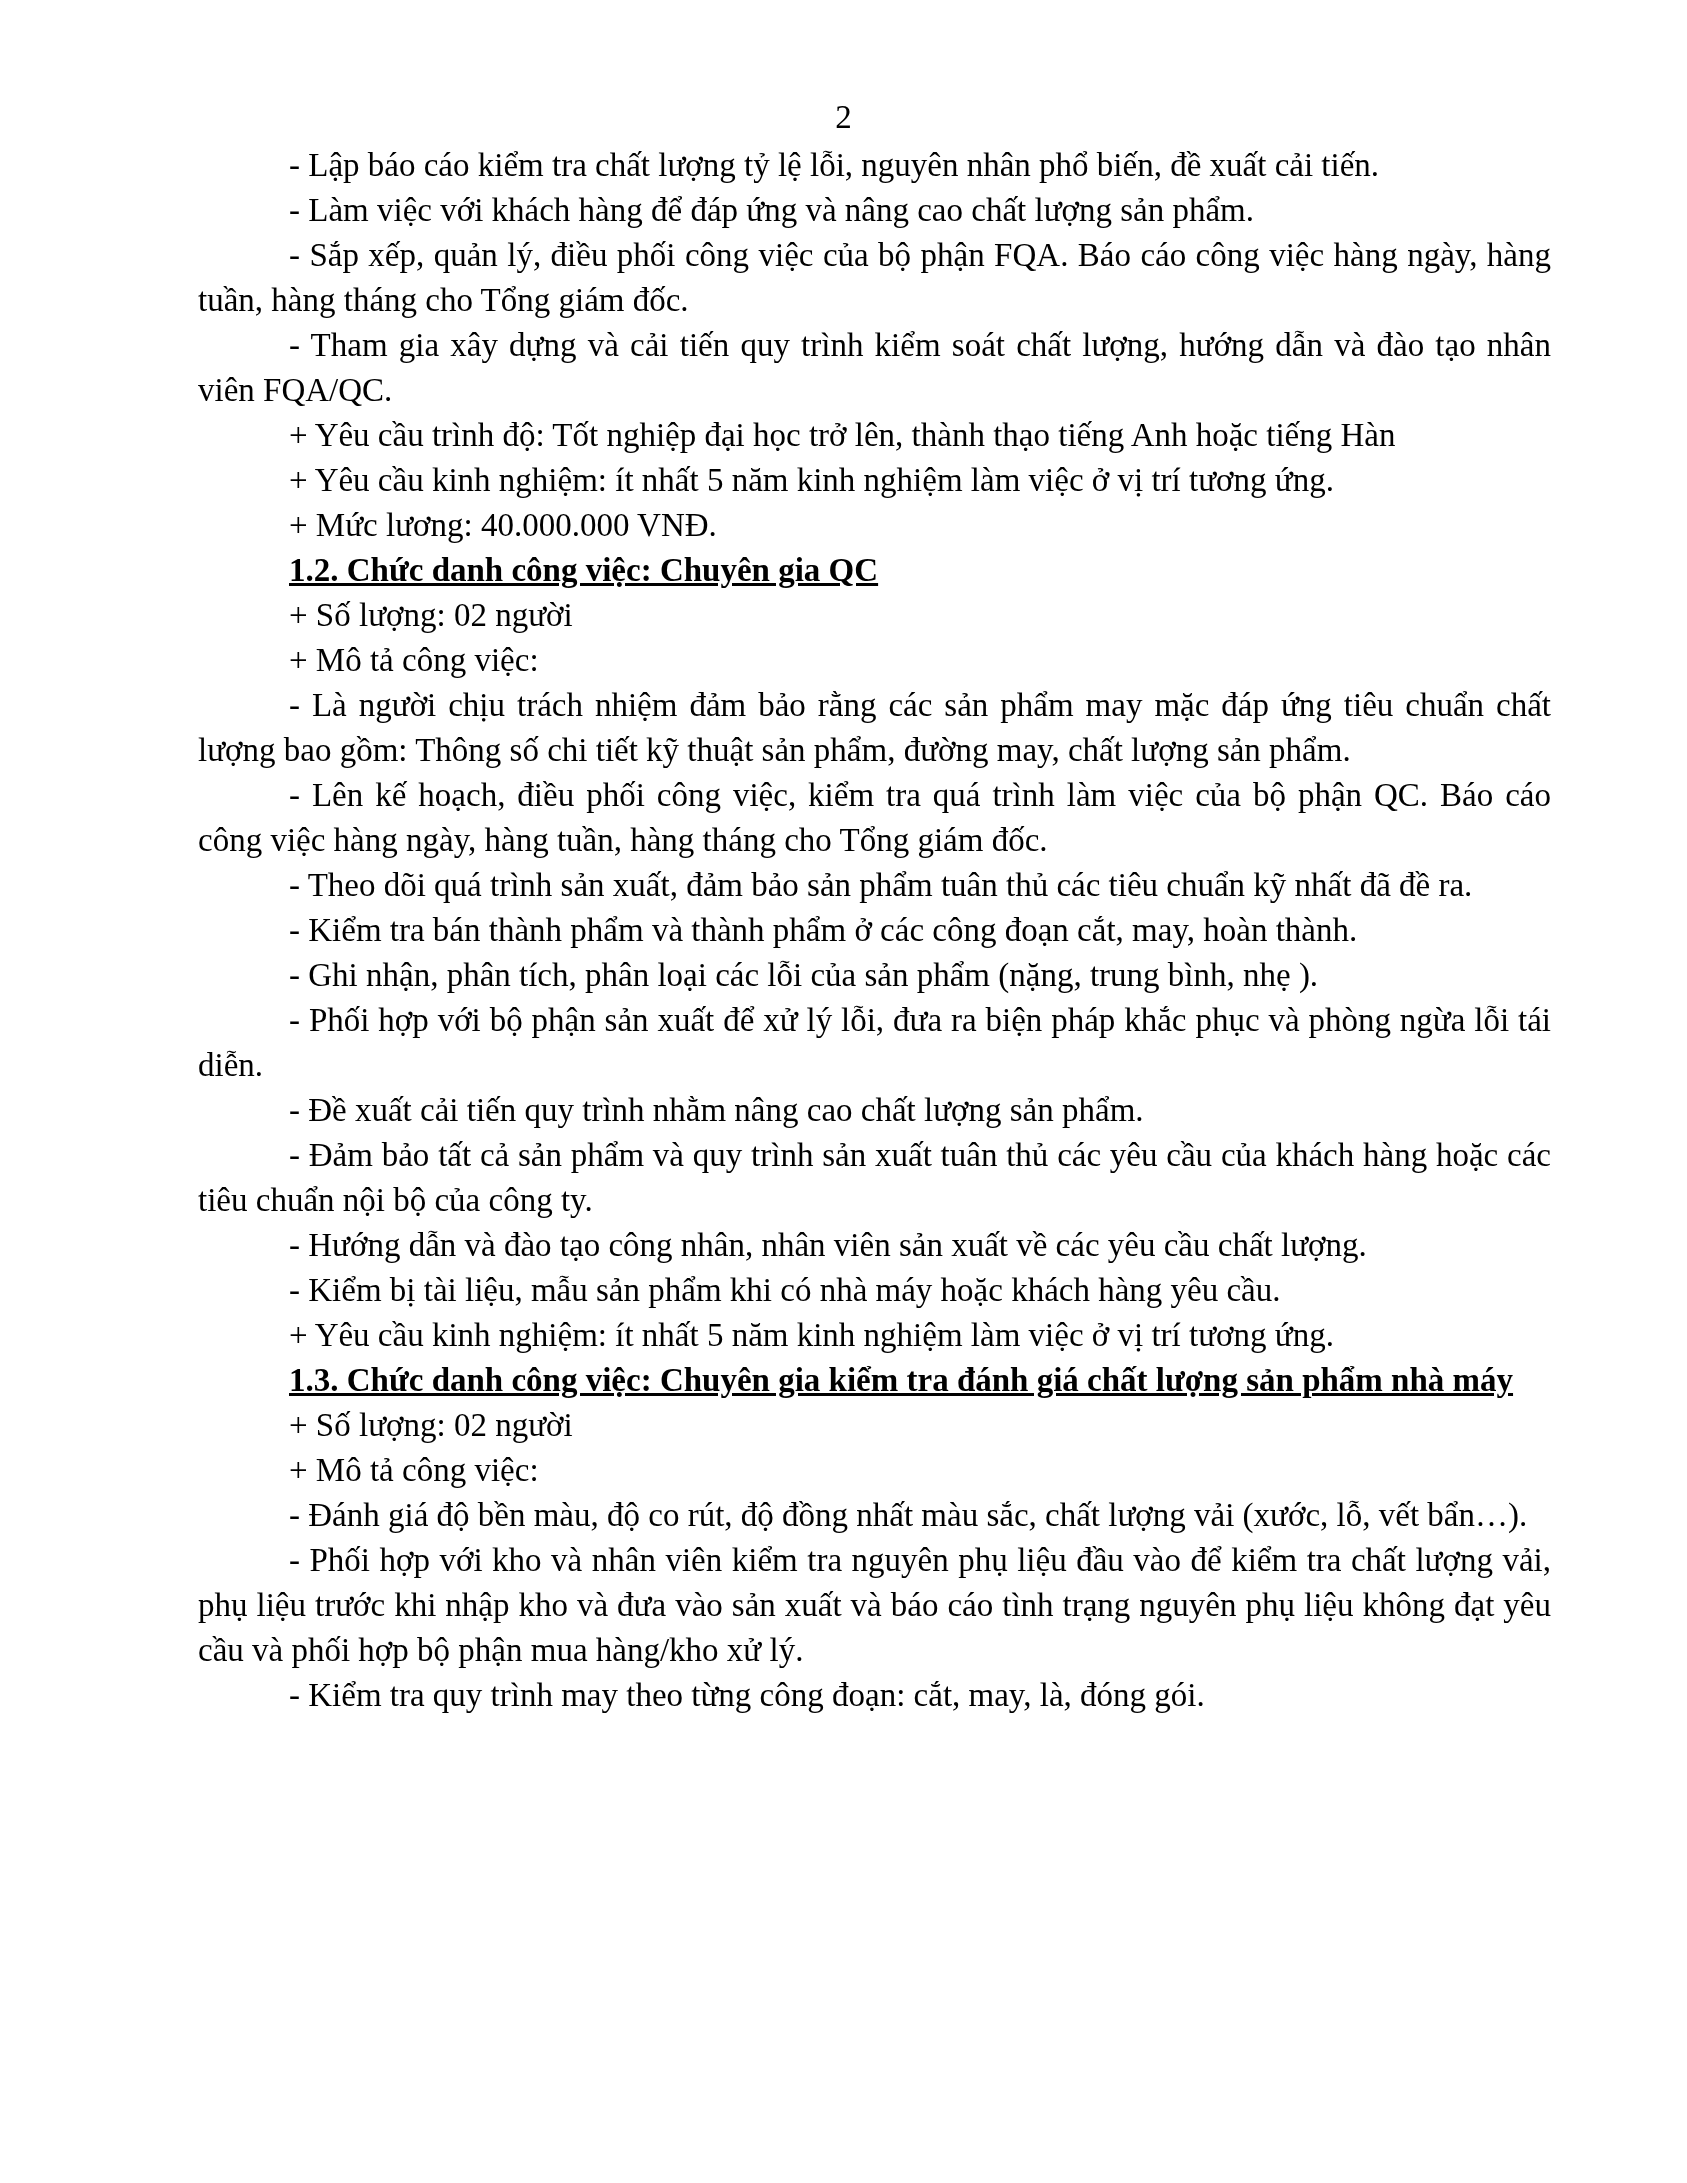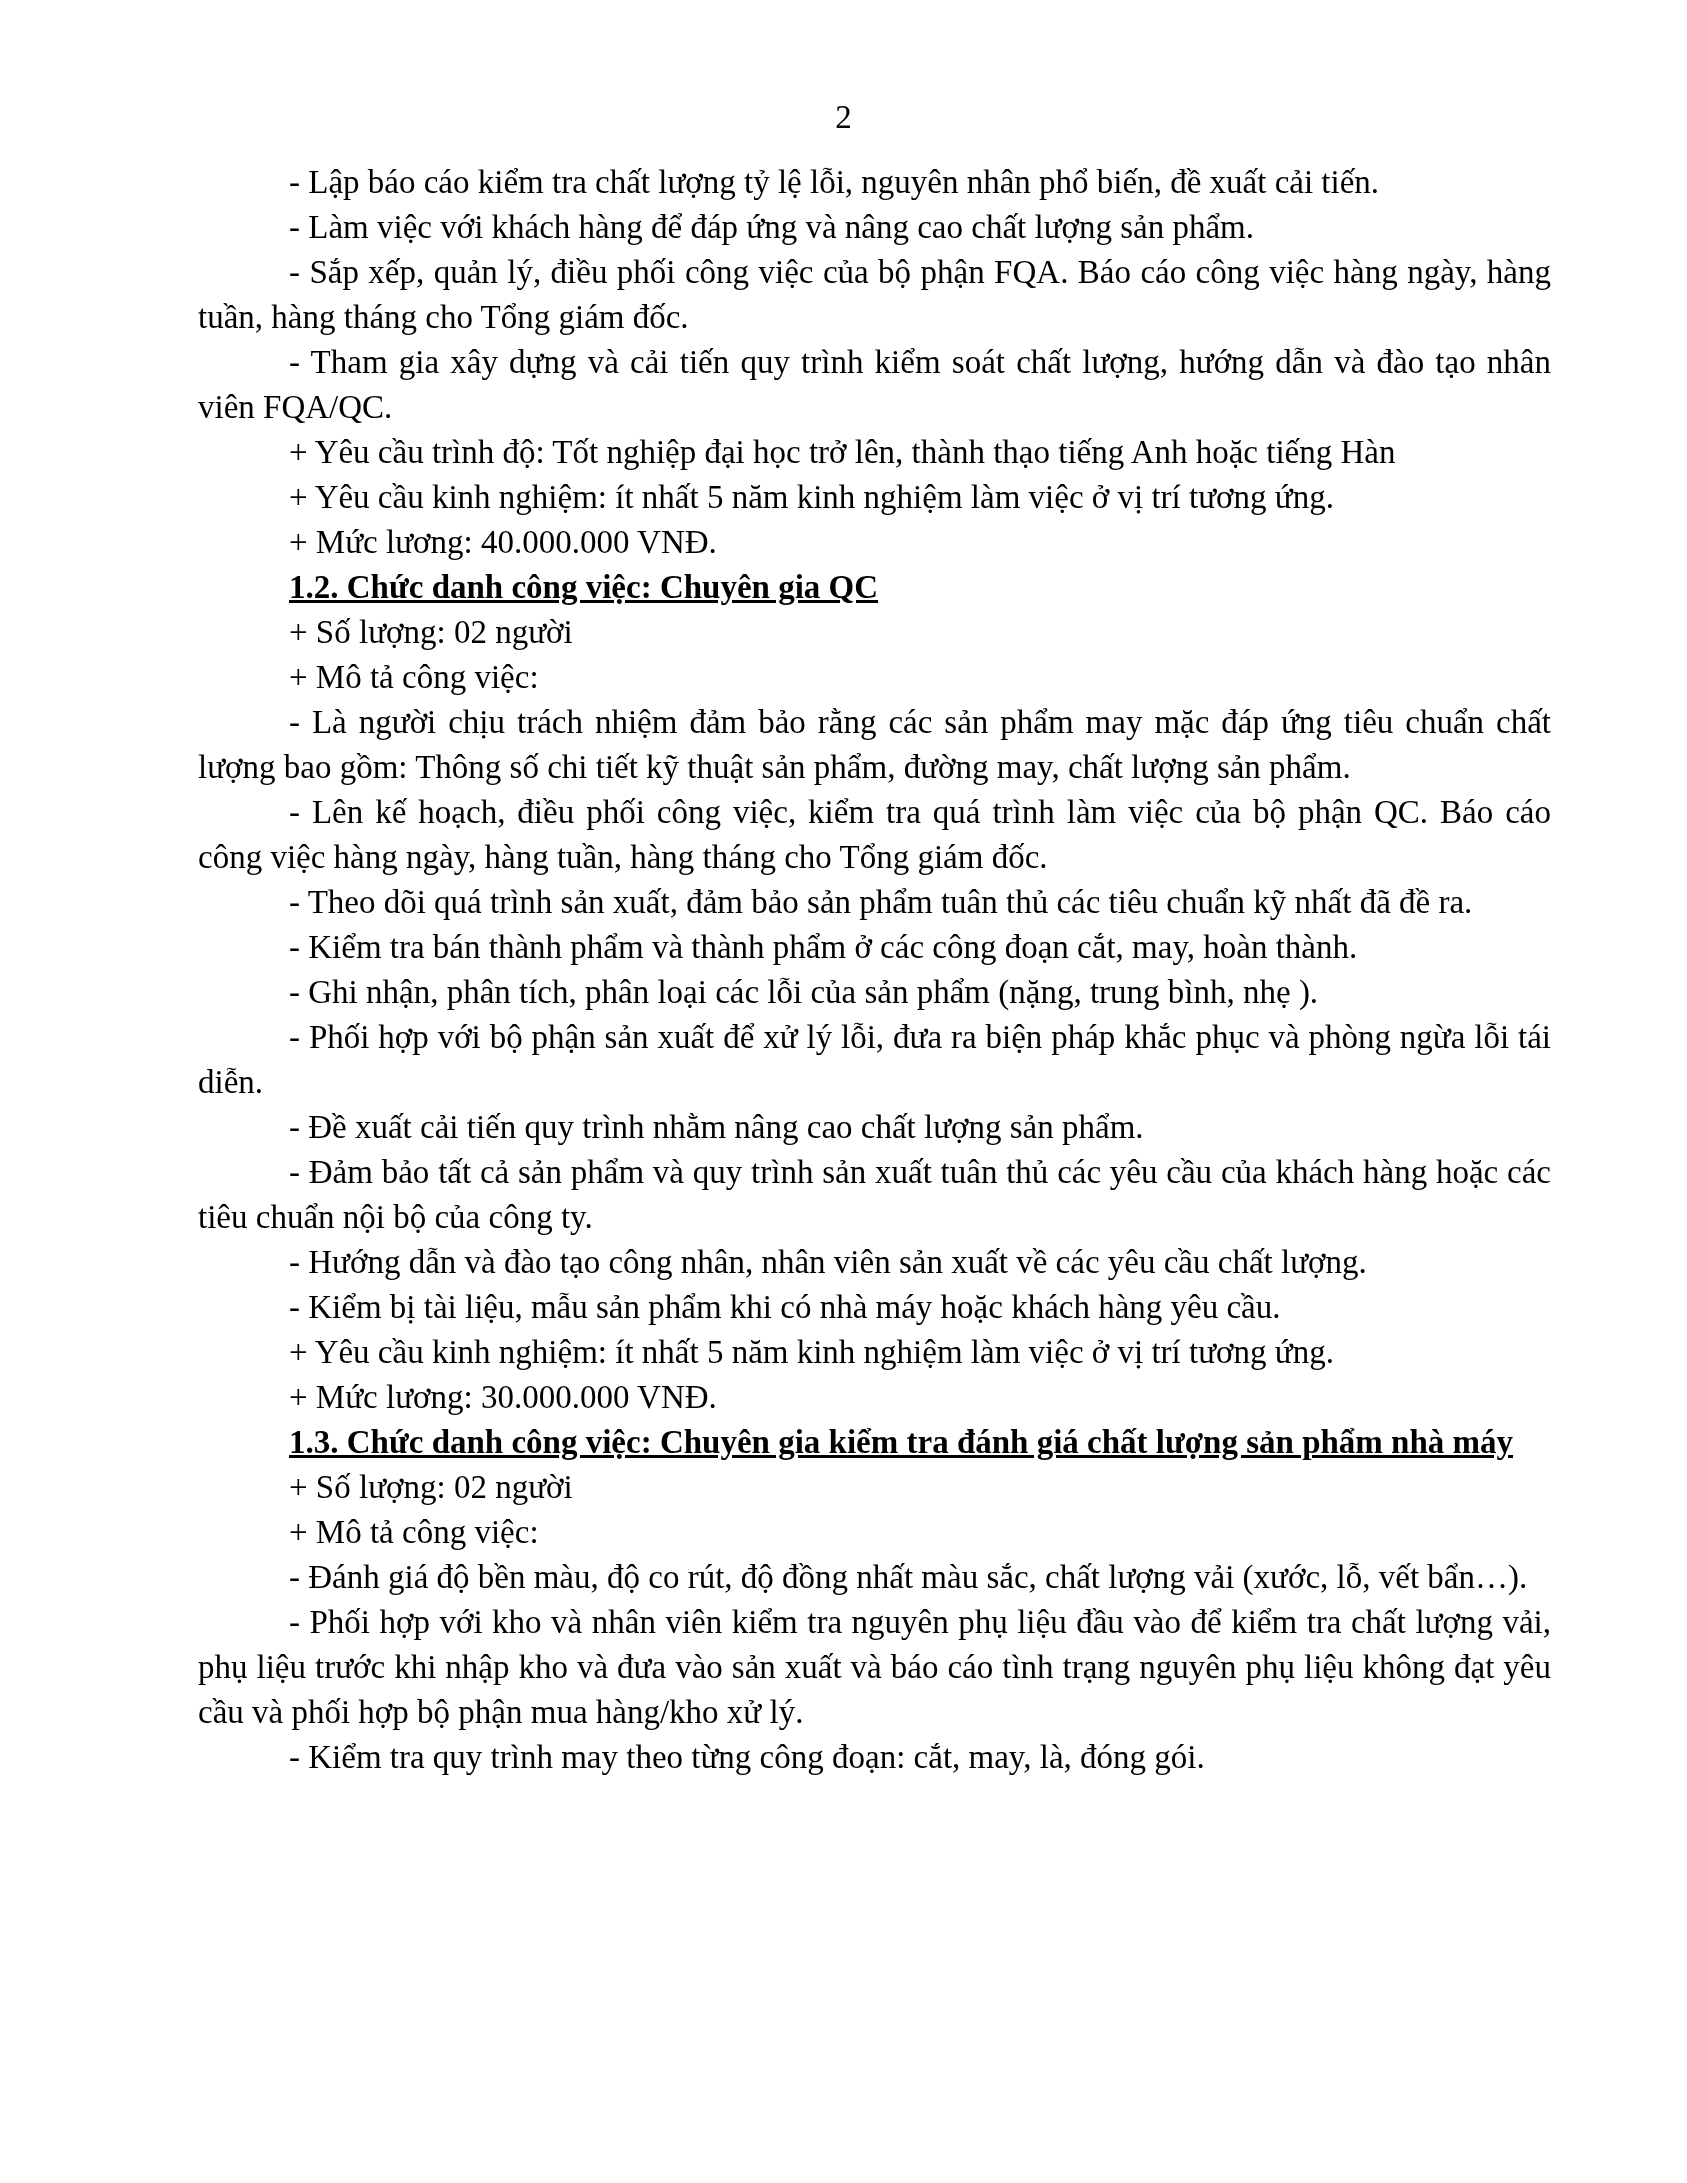--- a/index.html
+++ b/index.html
@@ -25,21 +25,21 @@
     position: absolute;
     top: 97px;
     left: 0;
     width: 1687px;
     text-align: center;
     font-size: 33px;
     line-height: 40px;
   }
   .body-text {
     position: absolute;
-    top: 160px;
+    top: 143px;
     left: 198px;
     width: 1353px;
     font-size: 33px;
     line-height: 45px;
     text-align: justify;
   }
   .body-text p {
     margin: 0;
     padding: 0;
     text-indent: 91px;
@@ -71,21 +71,20 @@
     <p>- Lên kế hoạch, điều phối công việc, kiểm tra quá trình làm việc của bộ phận QC. Báo cáo công việc hàng ngày, hàng tuần, hàng tháng cho Tổng giám đốc.</p>
     <p>- Theo dõi quá trình sản xuất, đảm bảo sản phẩm tuân thủ các tiêu chuẩn kỹ nhất đã đề ra.</p>
     <p>- Kiểm tra bán thành phẩm và thành phẩm ở các công đoạn cắt, may, hoàn thành.</p>
     <p>- Ghi nhận, phân tích, phân loại các lỗi của sản phẩm (nặng, trung bình, nhẹ ).</p>
     <p>- Phối hợp với bộ phận sản xuất để xử lý lỗi, đưa ra biện pháp khắc phục và phòng ngừa lỗi tái diễn.</p>
     <p>- Đề xuất cải tiến quy trình nhằm nâng cao chất lượng sản phẩm.</p>
     <p>- Đảm bảo tất cả sản phẩm và quy trình sản xuất tuân thủ các yêu cầu của khách hàng hoặc các tiêu chuẩn nội bộ của công ty.</p>
     <p>- Hướng dẫn và đào tạo công nhân, nhân viên sản xuất về các yêu cầu chất lượng.</p>
     <p>- Kiểm bị tài liệu, mẫu sản phẩm khi có nhà máy hoặc khách hàng yêu cầu.</p>
     <p>+ Yêu cầu kinh nghiệm: ít nhất 5 năm kinh nghiệm làm việc ở vị trí tương ứng.</p>
-    <p>+ Mức lương: 30.000.000 VNĐ.</p>
     <p class="bold">1.3. Chức danh công việc: Chuyên gia kiểm tra đánh giá chất lượng sản phẩm nhà máy</p>
     <p>+ Số lượng: 02 người</p>
     <p>+ Mô tả công việc:</p>
     <p>- Đánh giá độ bền màu, độ co rút, độ đồng nhất màu sắc, chất lượng vải (xước, lỗ, vết bẩn…).</p>
     <p>- Phối hợp với kho và nhân viên kiểm tra nguyên phụ liệu đầu vào để kiểm tra chất lượng vải, phụ liệu trước khi nhập kho và đưa vào sản xuất và báo cáo tình trạng nguyên phụ liệu không đạt yêu cầu và phối hợp bộ phận mua hàng/kho xử lý.</p>
     <p>- Kiểm tra quy trình may theo từng công đoạn: cắt, may, là, đóng gói.</p>
   </div>
 
 </div>
 

